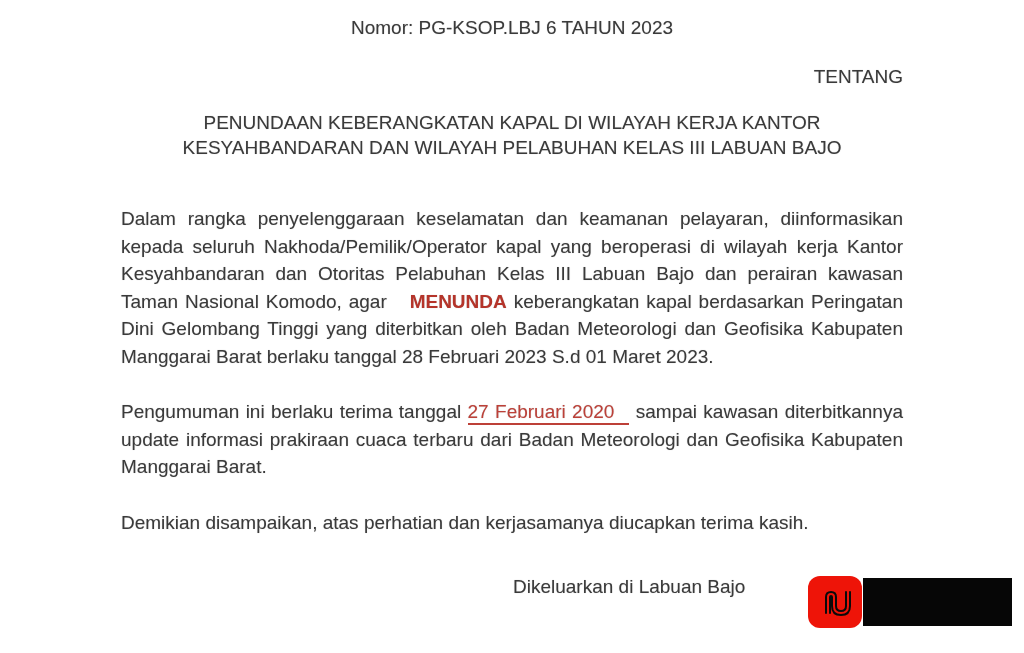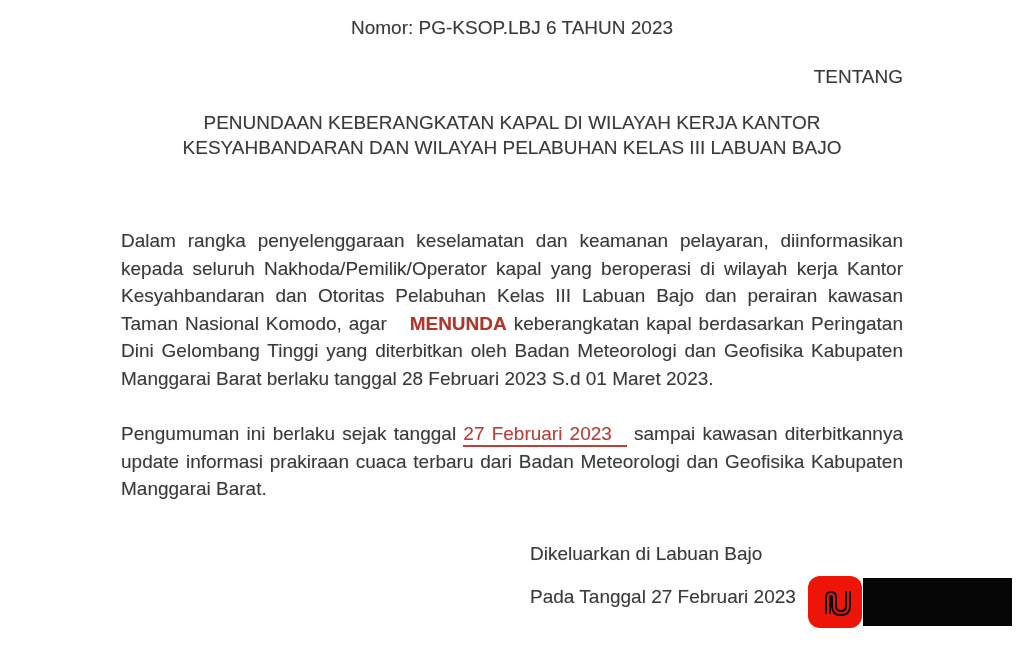--- a/index.html
+++ b/index.html
@@ -29,21 +29,21 @@
     line-height: 24px;
   }
   .tentang {
     margin: 0 0 21px 0;
     line-height: 24px;
     text-align: right;
   }
   .title {
     font-size: 19px;
     font-weight: 400;
-    margin: 0 0 67px 0;
+    margin: 0 0 45px 0;
   }
   .title .tline {
     display: block;
     line-height: 25px;
   }
   .para {
     text-align: justify;
     line-height: 27.5px;
     margin: 0 0 28px 0;
   }
@@ -60,21 +60,21 @@
   }
   .it { }
   .closing {
     text-align: left;
     margin-bottom: 0;
   }
   .signature {
     margin: 38px 0 0 392px;
     line-height: 26px;
   }
-  .signature p { margin: 17px; }
+  .signature p { margin: 0; }
   .watermark {
     position: absolute;
     left: 808px;
     top: 576px;
     display: flex;
     align-items: center;
   }
   .wm-icon {
     width: 54px;
     height: 52px;
@@ -103,26 +103,26 @@
 
     <p class="center tentang">TENTANG</p>
 
     <h1 class="center title">
         <span class="tline">PENUNDAAN KEBERANGKATAN KAPAL DI WILAYAH KERJA KANTOR</span>
         <span class="tline">KESYAHBANDARAN DAN WILAYAH PELABUHAN KELAS III LABUAN BAJO</span>
       </h1>
 
     <p class="para"><span>Dalam rangka penyelenggaraan keselamatan dan keamanan pelayaran, diinformasikan kepada seluruh Nakhoda/Pemilik/Operator kapal yang beroperasi di wilayah kerja Kantor Kesyahbandaran dan Otoritas Pelabuhan Kelas III Labuan Bajo dan perairan kawasan Taman Nasional Komodo, agar </span><span class="emph">MENUNDA</span><span> keberangkatan kapal berdasarkan Peringatan Dini Gelombang Tinggi yang diterbitkan oleh Badan Meteorologi dan Geofisika Kabupaten Manggarai Barat berlaku tanggal 28 Februari 2023 S.d 01 Maret 2023.</span></p>
 
-    <p class="para"><span>Pengumuman ini berlaku sejak tanggal </span><span class="u-date">27 Februari 2023</span><span> sampai kawasan diterbitkannya </span><span class="it">update</span><span> informasi prakiraan cuaca terbaru dari Badan Meteorologi dan Geofisika Kabupaten Manggarai Barat.</span></p>
+    <p class="para"><span>Pengumuman ini berlaku terima tanggal </span><span class="u-date">27 Februari 2020</span><span> sampai kawasan diterbitkannya </span><span class="it">update</span><span> informasi prakiraan cuaca terbaru dari Badan Meteorologi dan Geofisika Kabupaten Manggarai Barat.</span></p>
 
+    <p class="para closing">Demikian disampaikan, atas perhatian dan kerjasamanya diucapkan terima kasih.</p>
 
     <div class="signature">
       <p>Dikeluarkan di Labuan Bajo</p>
-      <p>Pada Tanggal 27 Februari 2023</p>
     </div>
 
   </main>
 
   <div class="watermark">
     <span class="wm-icon">
       <svg width="36" height="36" viewBox="0 0 36 36" fill="none" aria-hidden="true">
         <path d="M9 29 V13 q0-5 5-5 t5 5 v9 q0 5 5 5 t5-5 V8" stroke="#0a0a0a" stroke-width="2" fill="none" stroke-linecap="round"></path>
         <path d="M13 29 V13 q0-1 1-1 t1 1 v9 q0 9 9 9 t9-9 V8" stroke="#0a0a0a" stroke-width="2" fill="none" stroke-linecap="round"></path>
       </svg>

